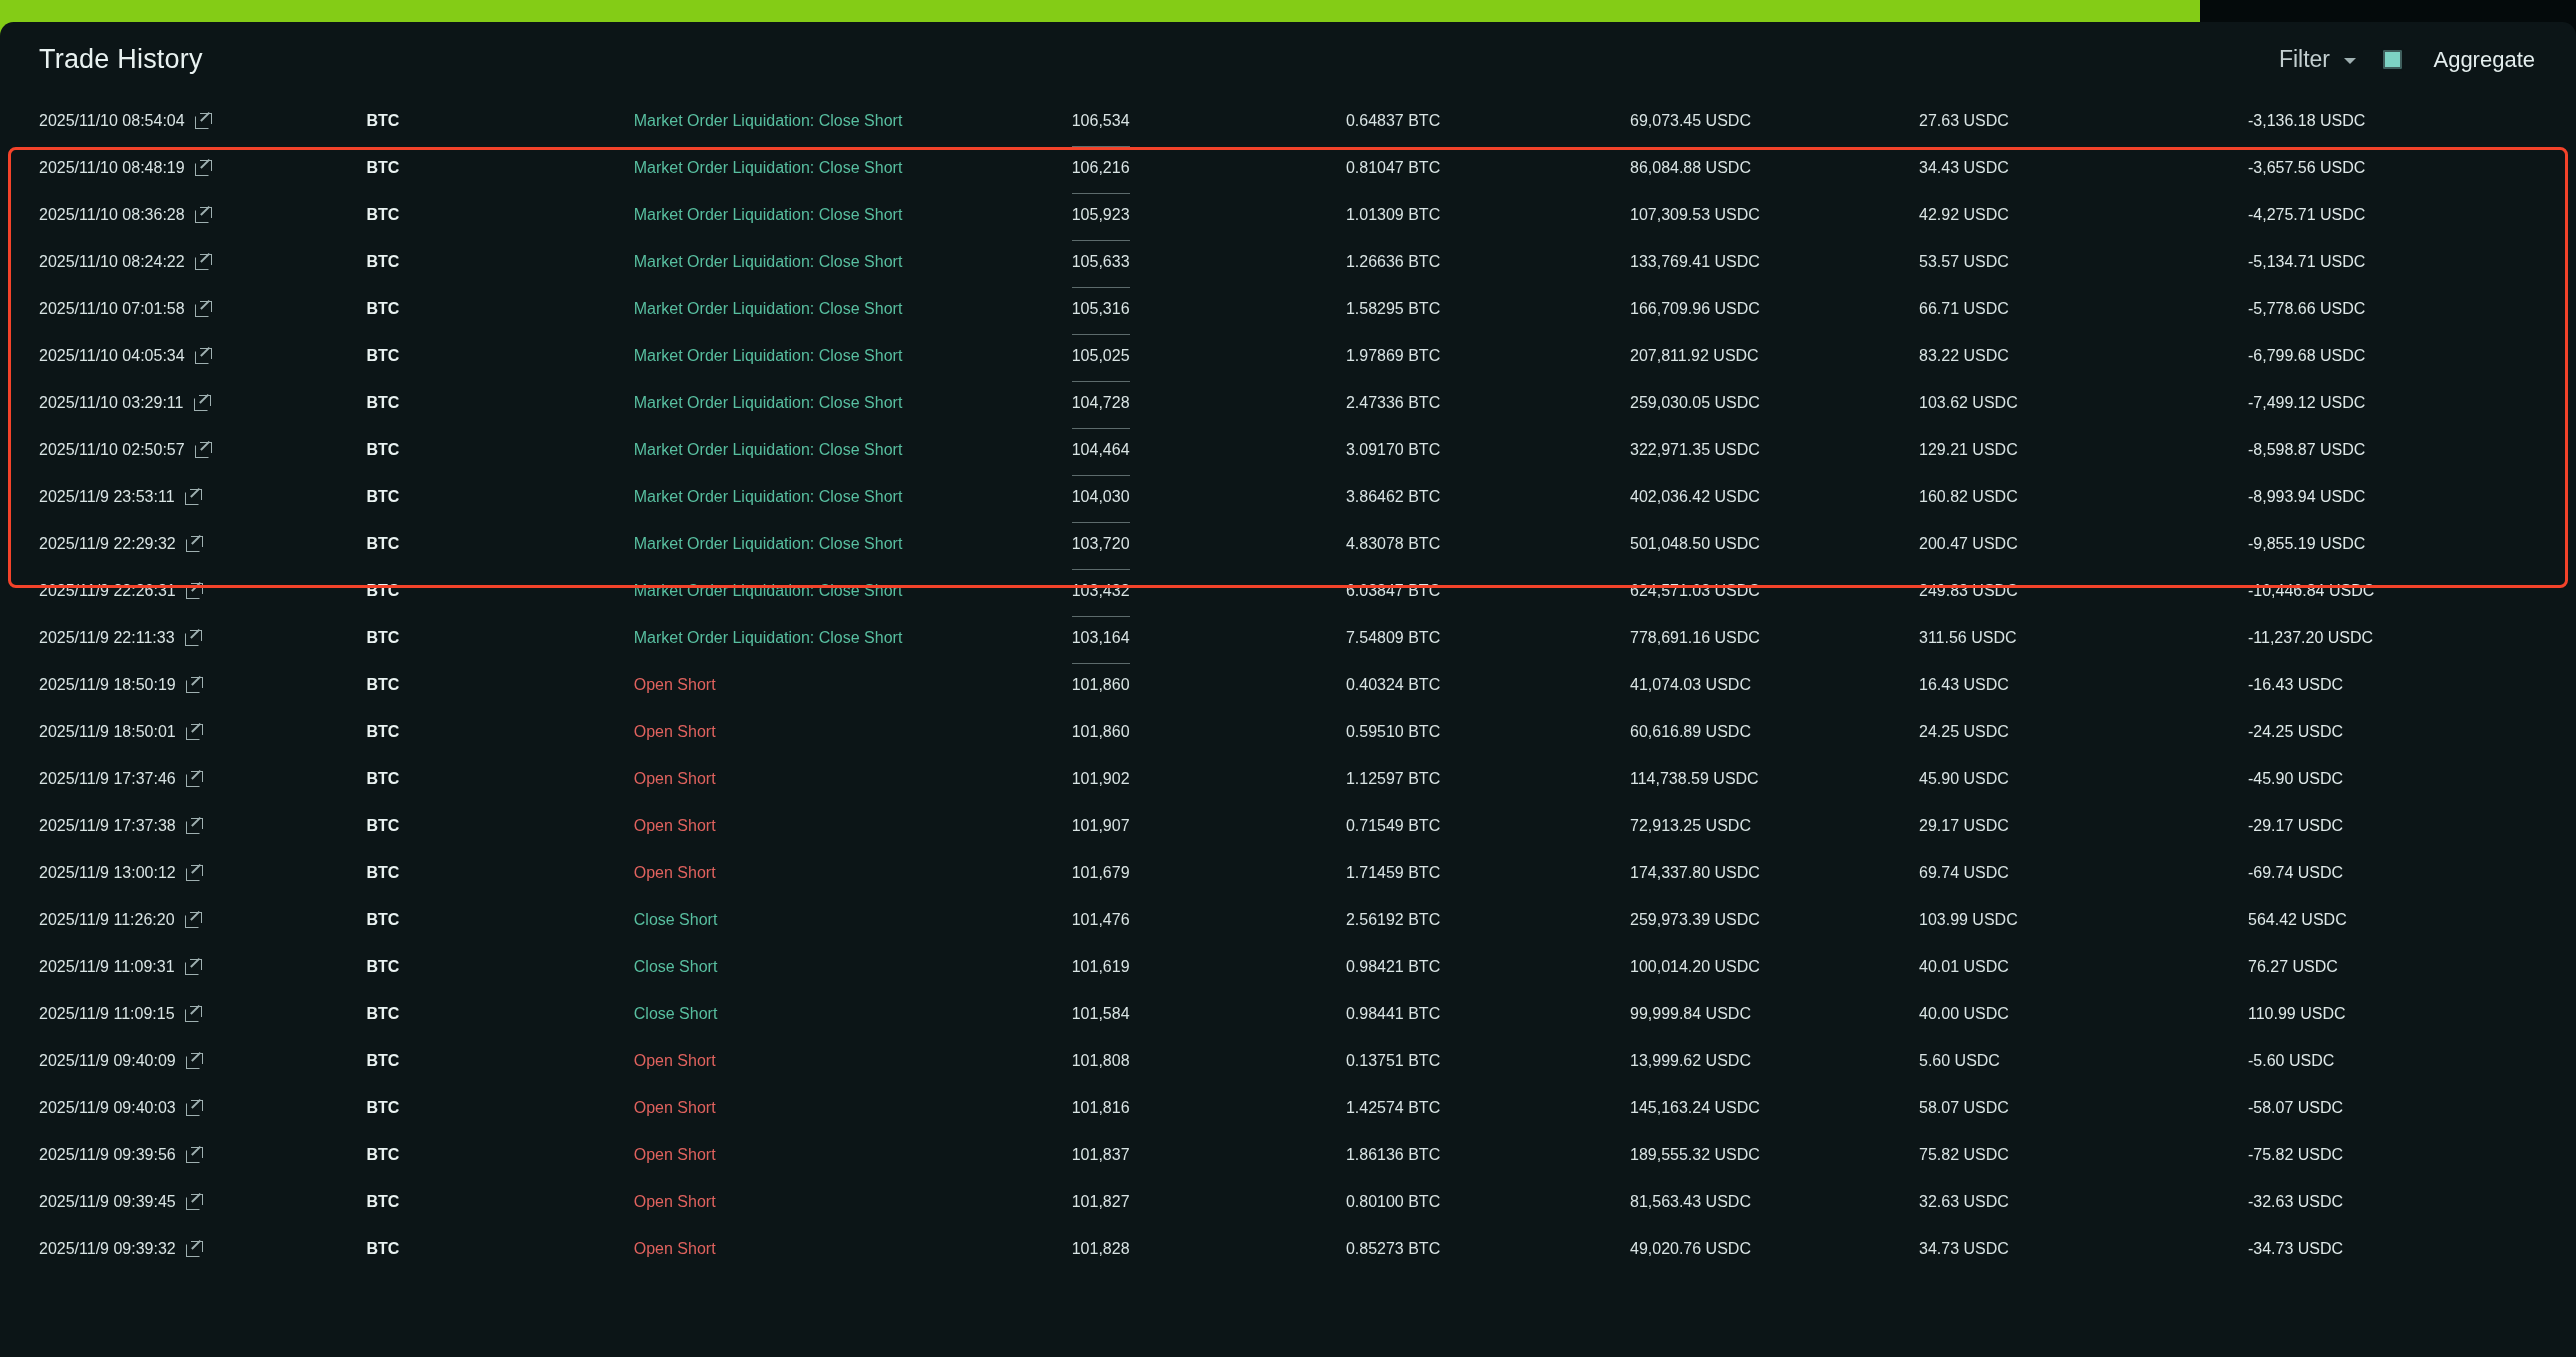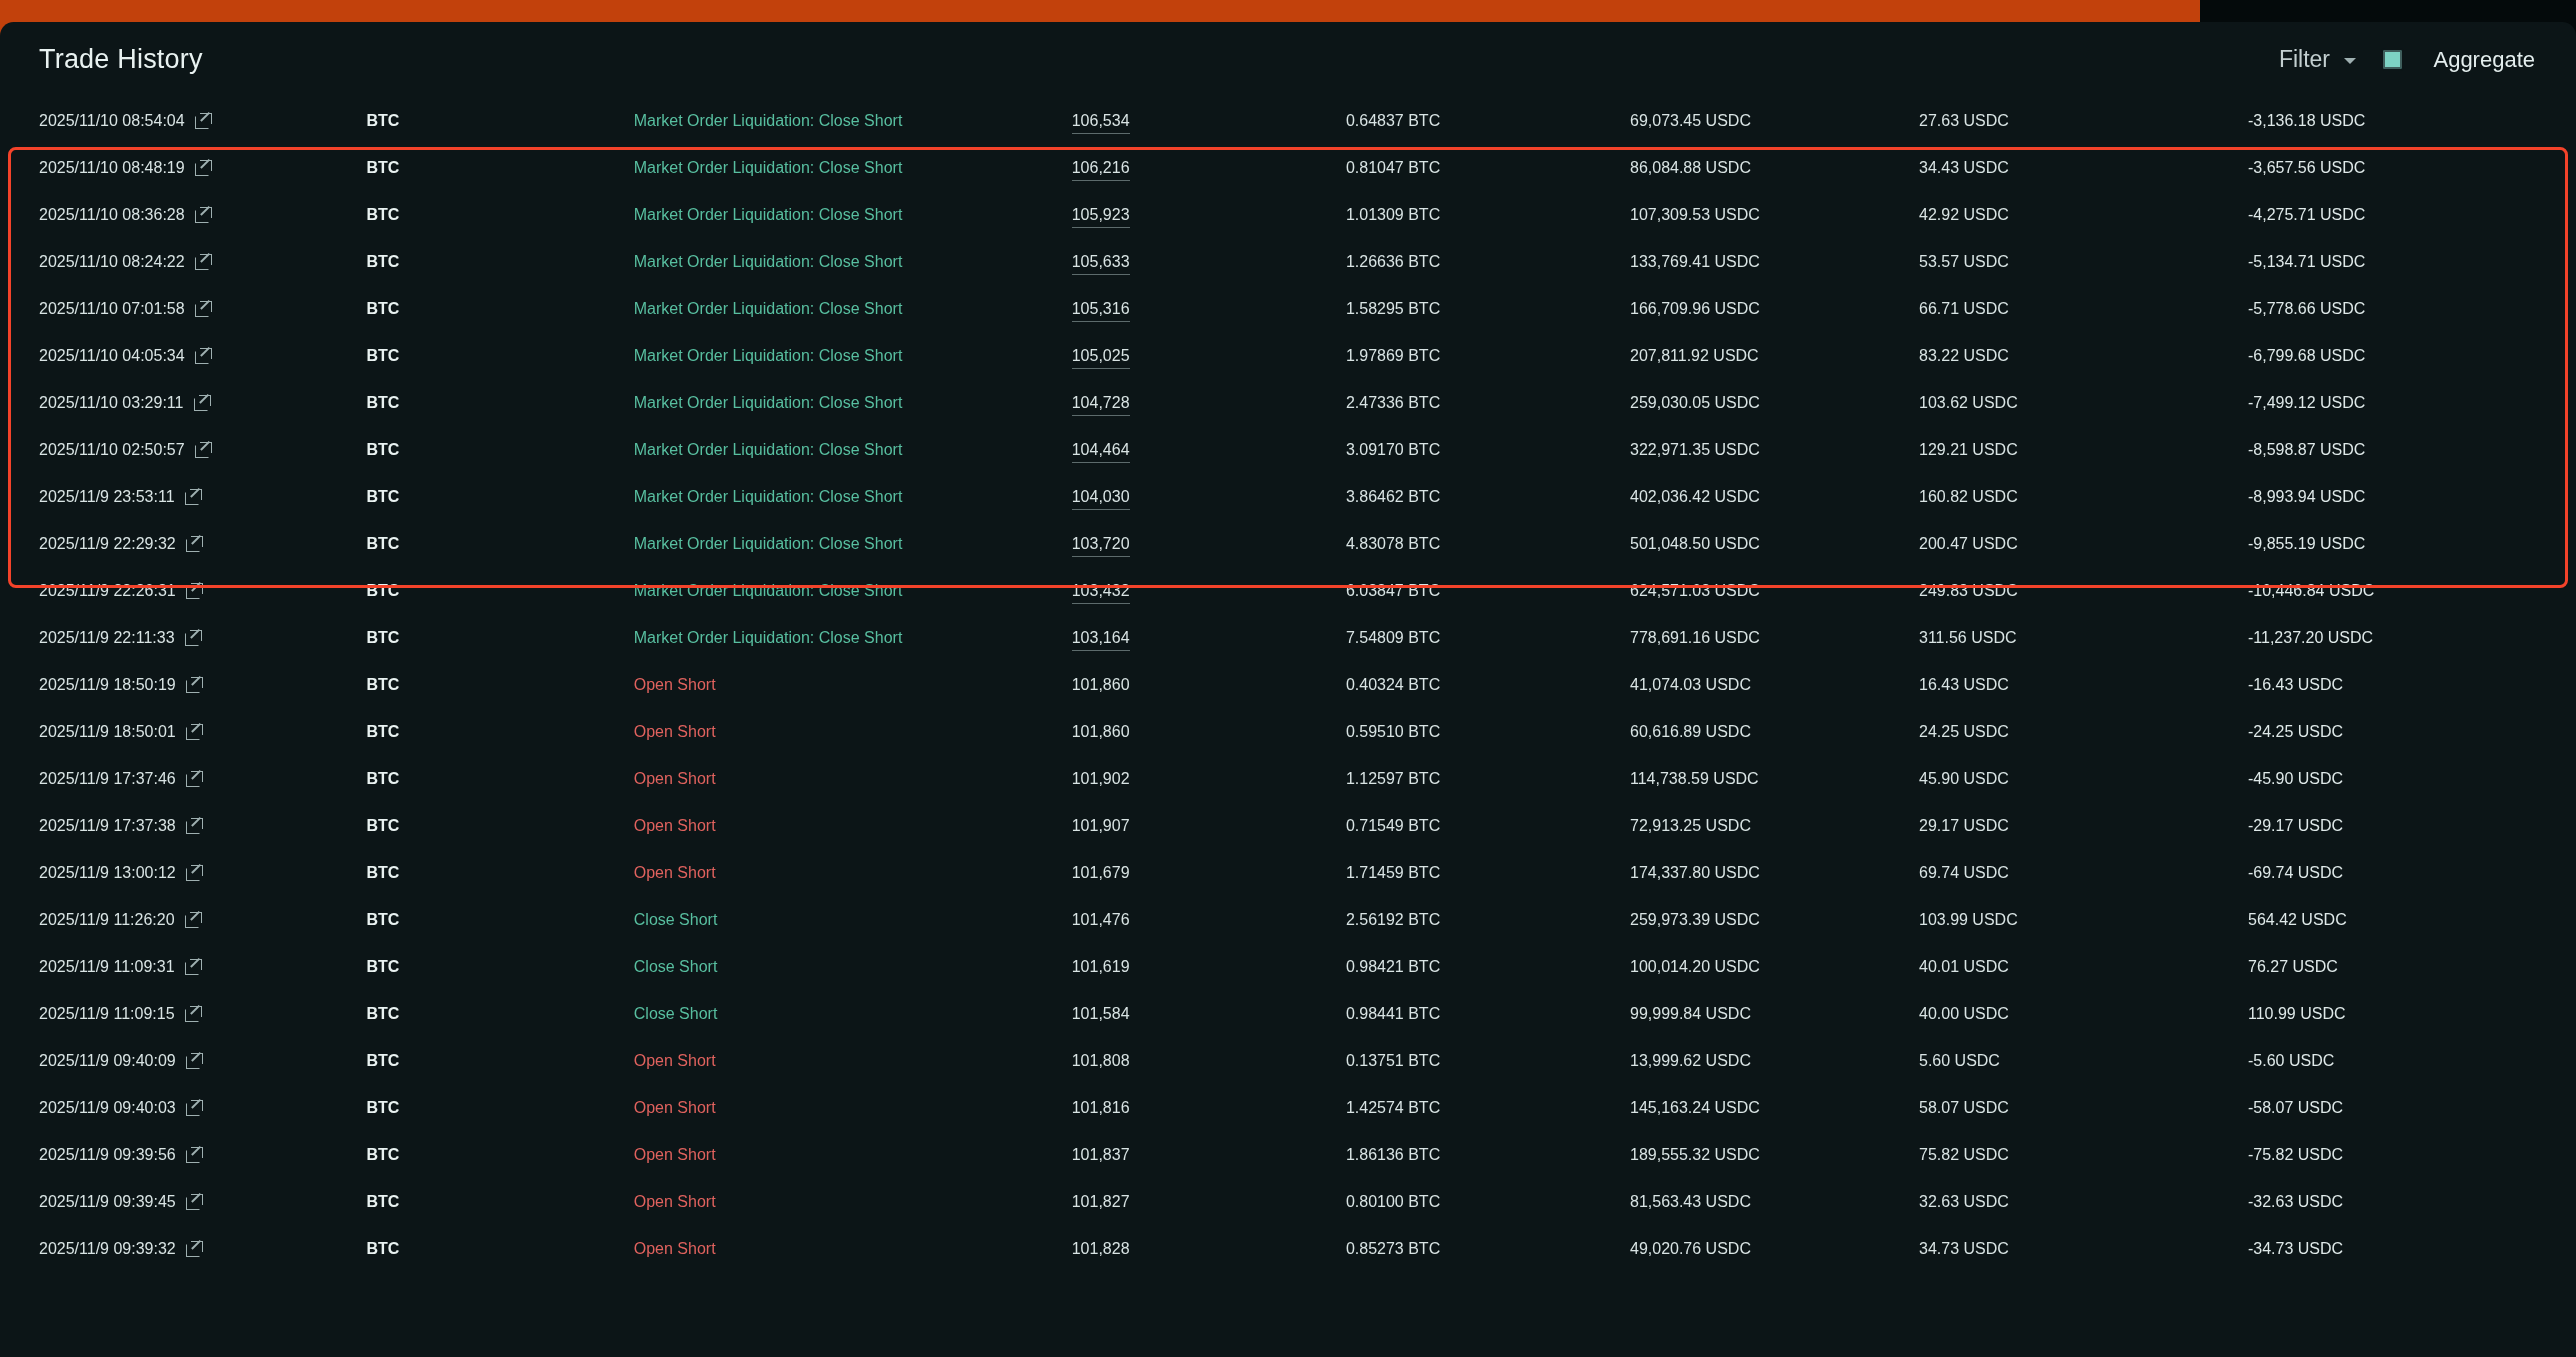--- a/index.html
+++ b/index.html
@@ -7,21 +7,21 @@
     width: 2576px;
     height: 1357px;
     background: #040a0b;
     font-family: "Liberation Sans", sans-serif;
     overflow: hidden;
   }
   .app {
     position: relative;
     width: 2200px;
     height: 1357px;
-    background: #c2410c;
+    background: #84cc16;
   }
   .panel {
     position: absolute;
     left: 0; top: 21.5px;
     width: 2576px;
     height: 1336px;
     background: #0c1517;
     border-top-left-radius: 13.7px;
     border-top-right-radius: 13.7px;
   }
@@ -105,21 +105,21 @@
   .head-row .c-time { color: #93a3a4; }
   .sort-caret {
     width: 0; height: 0;
     border-left: 5.9px solid transparent;
     border-right: 5.9px solid transparent;
     border-top: 5.9px solid #93a3a4;
     margin-top: 3.9px;
   }
   .underline-dotted {
     border-bottom: 1px solid #5d6b6c;
-    padding-bottom: 4px;
+    padding-bottom: 17px;
     margin-top: 48px;
   }
   .head-pnl-label {
     border-bottom: 1px solid #93a3a4;
     padding-bottom: 2px;
   }
   .ext-icon {
     display: inline-block;
     width: 16.6px; height: 16.6px;
     position: relative;

